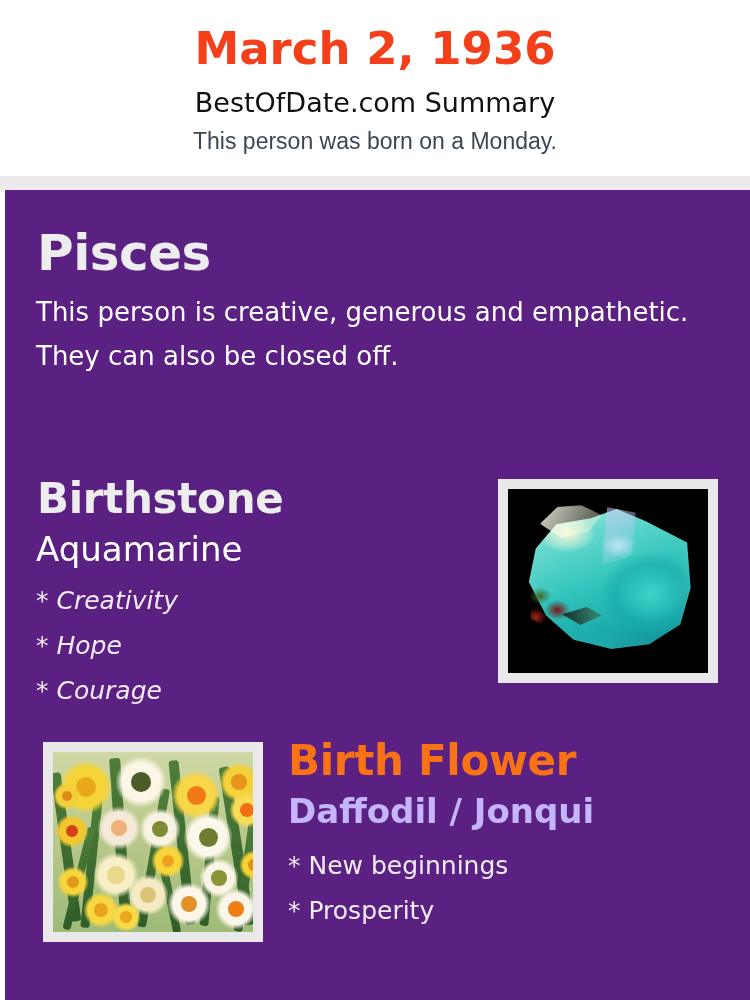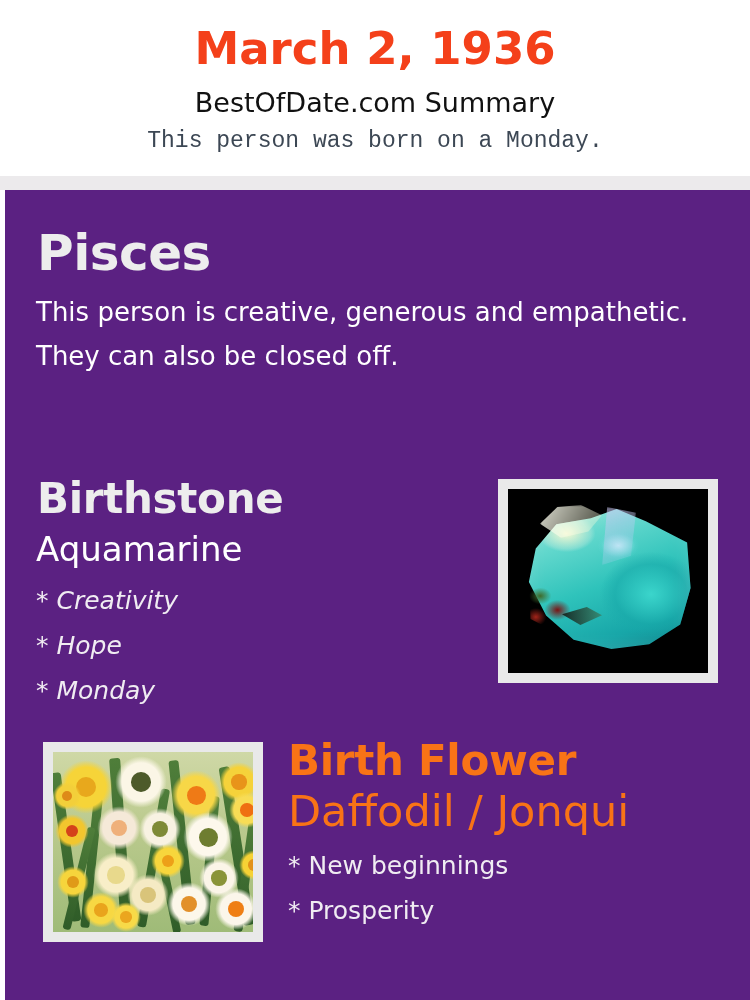--- a/index.html
+++ b/index.html
@@ -51,21 +51,21 @@
     font-size: 27px;
     font-weight: normal;
     line-height: 33px;
     color: #111111;
   }
   .header-note {
     position: absolute;
     left: 0;
     top: 126px;
     width: 750px;
-    font-family: Liberation Mono, monospace;
+    font-family: Liberation Sans, sans-serif;
     font-size: 23px;
     font-weight: normal;
     line-height: 30px;
     color: #3c4754;
   }
   .separator {
     position: absolute;
     left: 0;
     top: 176px;
     width: 750px;
@@ -258,24 +258,24 @@
     font-size: 42px;
     font-weight: bold;
     line-height: 50px;
     color: #f97316;
     letter-spacing: -0.3px;
   }
   .flower-name {
     position: absolute;
     left: 283px;
     top: 600px;
-    font-size: 43px;
-    font-weight: normal;
+    font-size: 34px;
+    font-weight: bold;
     line-height: 42px;
-    color: #f97316;
+    color: #c4b5fd;
   }
   .flower-traits {
     position: absolute;
     left: 283px;
     top: 653px;
     width: 440px;
   }
 </style>
 </head>
 <body>
@@ -292,21 +292,21 @@
   <div class="body-panel">
 
     <div class="sign-name">Pisces</div>
     <div class="sign-desc">This person is creative, generous and empathetic. They can also be closed off.</div>
 
     <div class="stone-title">Birthstone</div>
     <div class="stone-name">Aquamarine</div>
     <div class="stone-traits">
       <div class="trait">* Creativity</div>
       <div class="trait">* Hope</div>
-      <div class="trait">* Monday</div>
+      <div class="trait">* Courage</div>
     </div>
 
     <div class="stone-frame">
       <div class="stone-photo">
         <div class="gem"></div>
         <div class="gem-facet-a"></div>
         <div class="gem-facet-b"></div>
         <div class="gem-incl-red"></div>
         <div class="gem-incl-dark"></div>
       </div>

